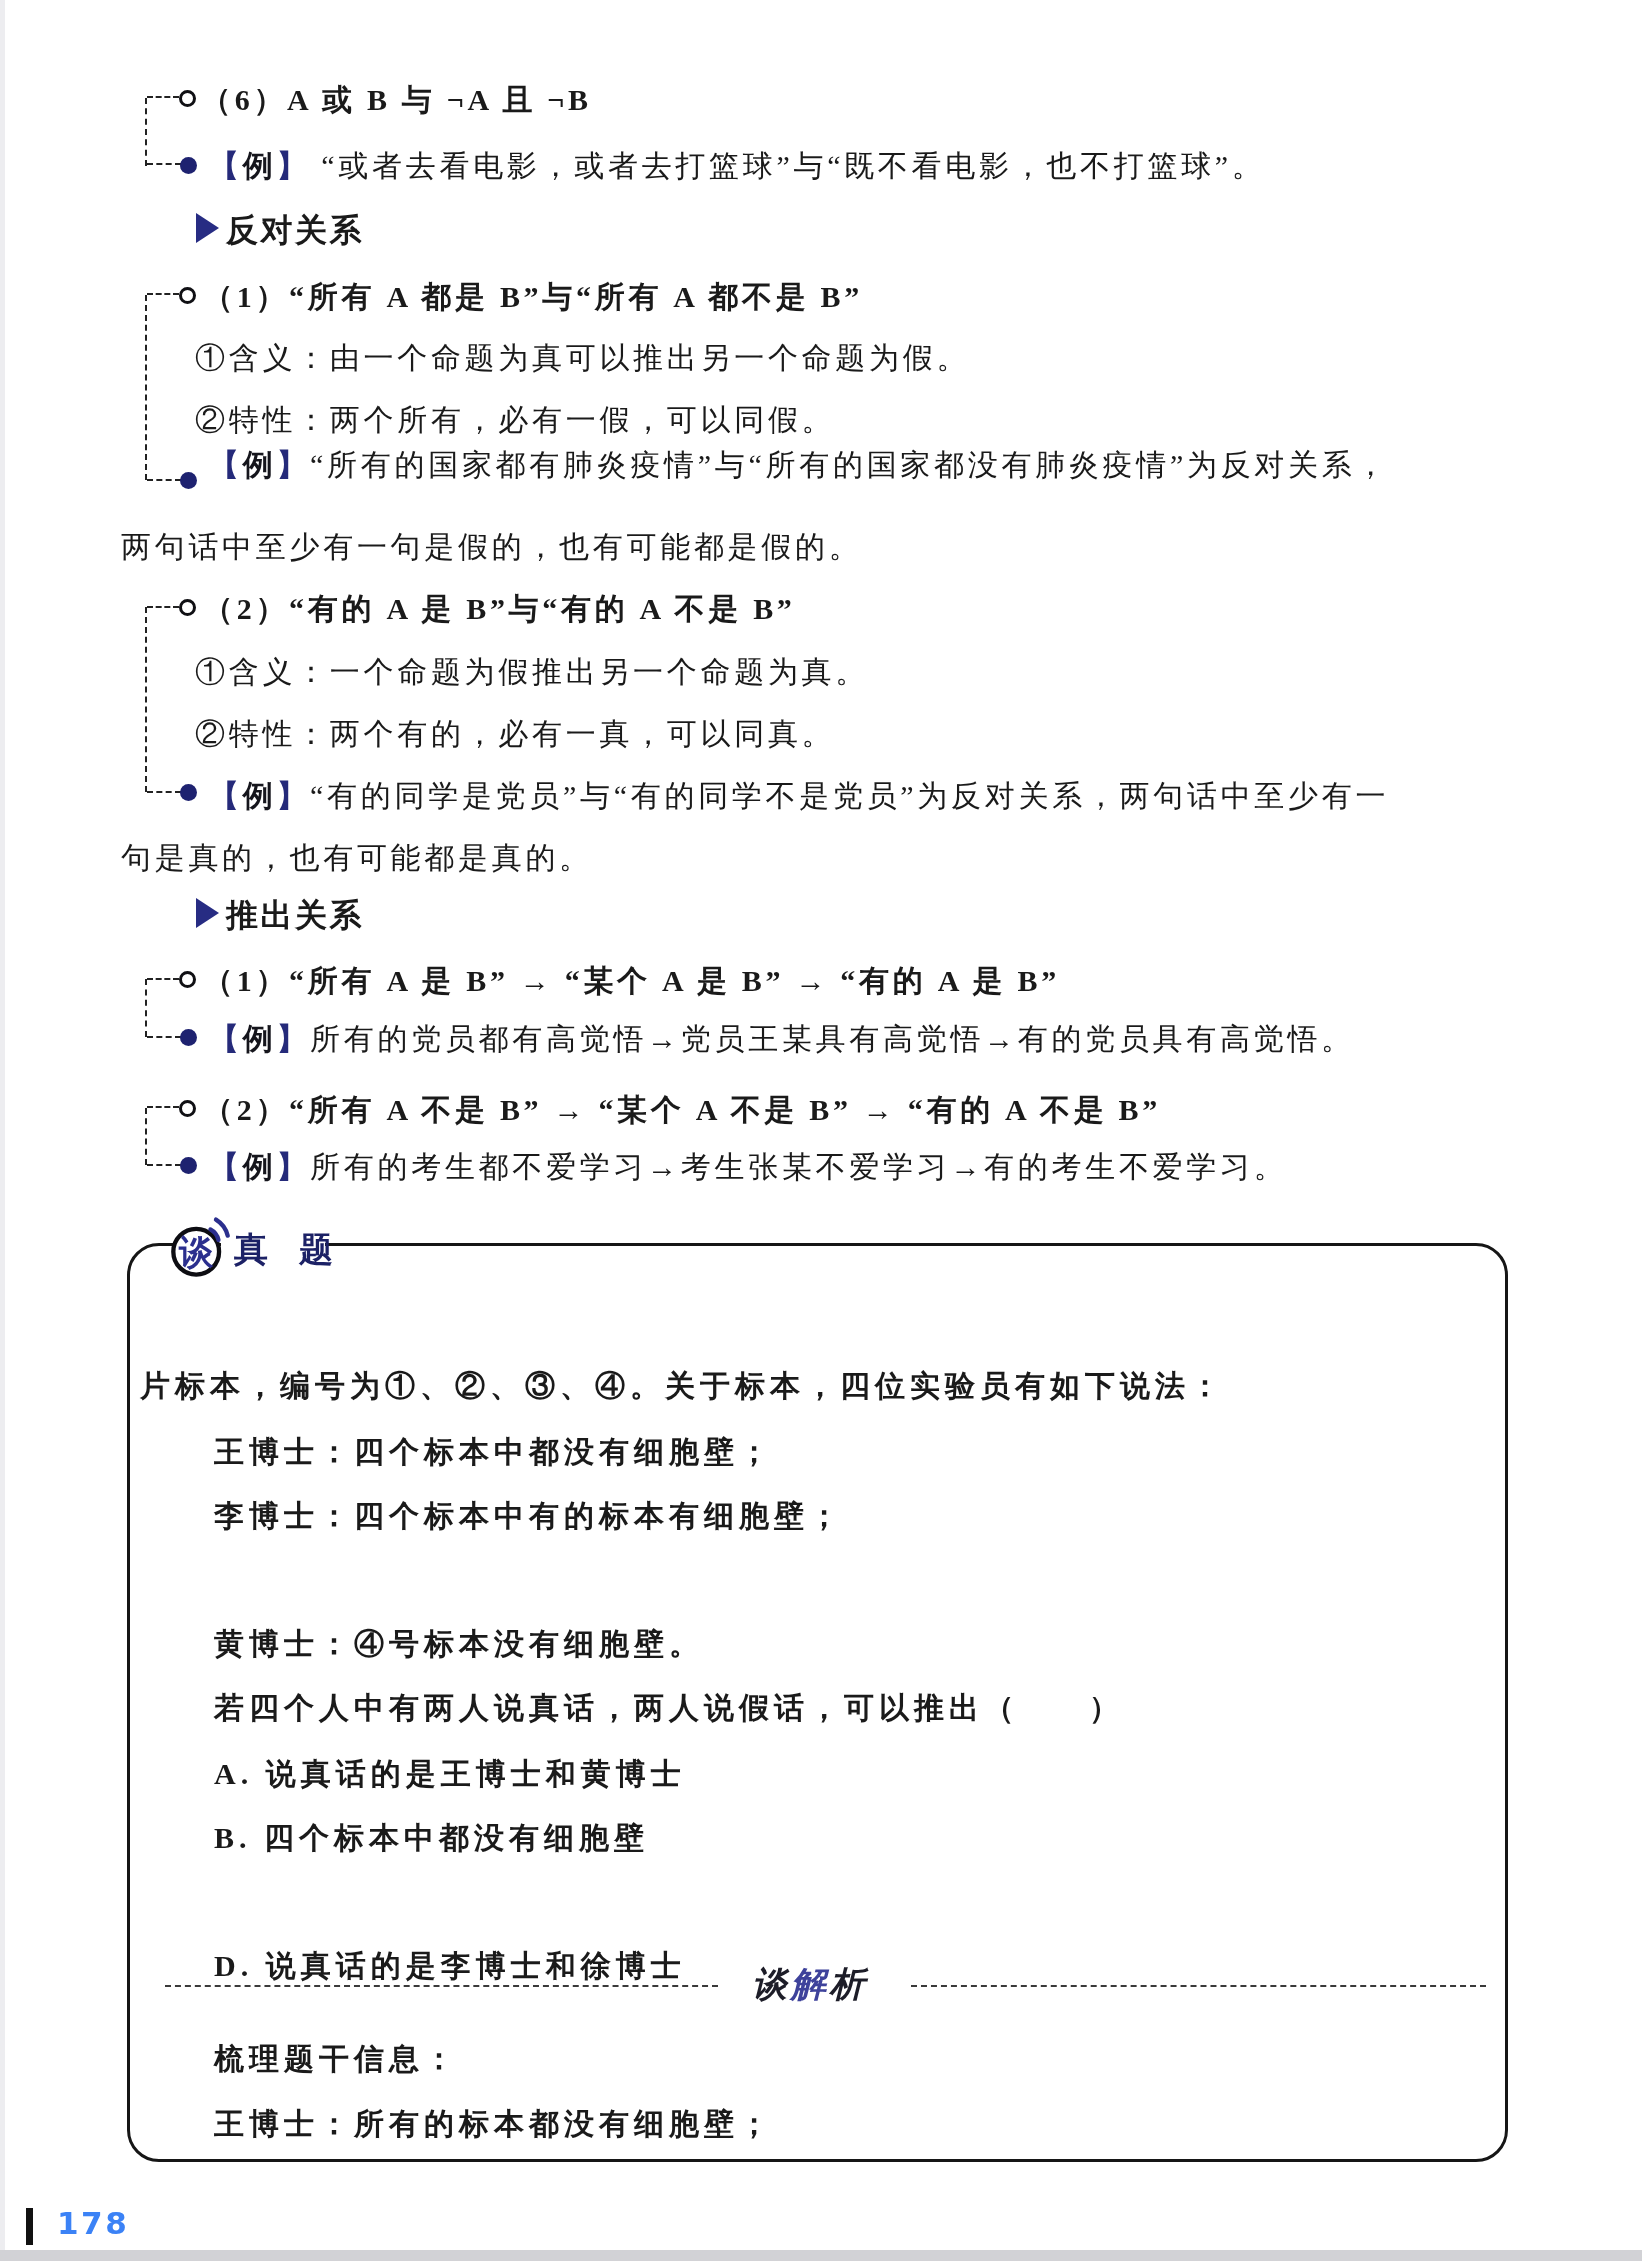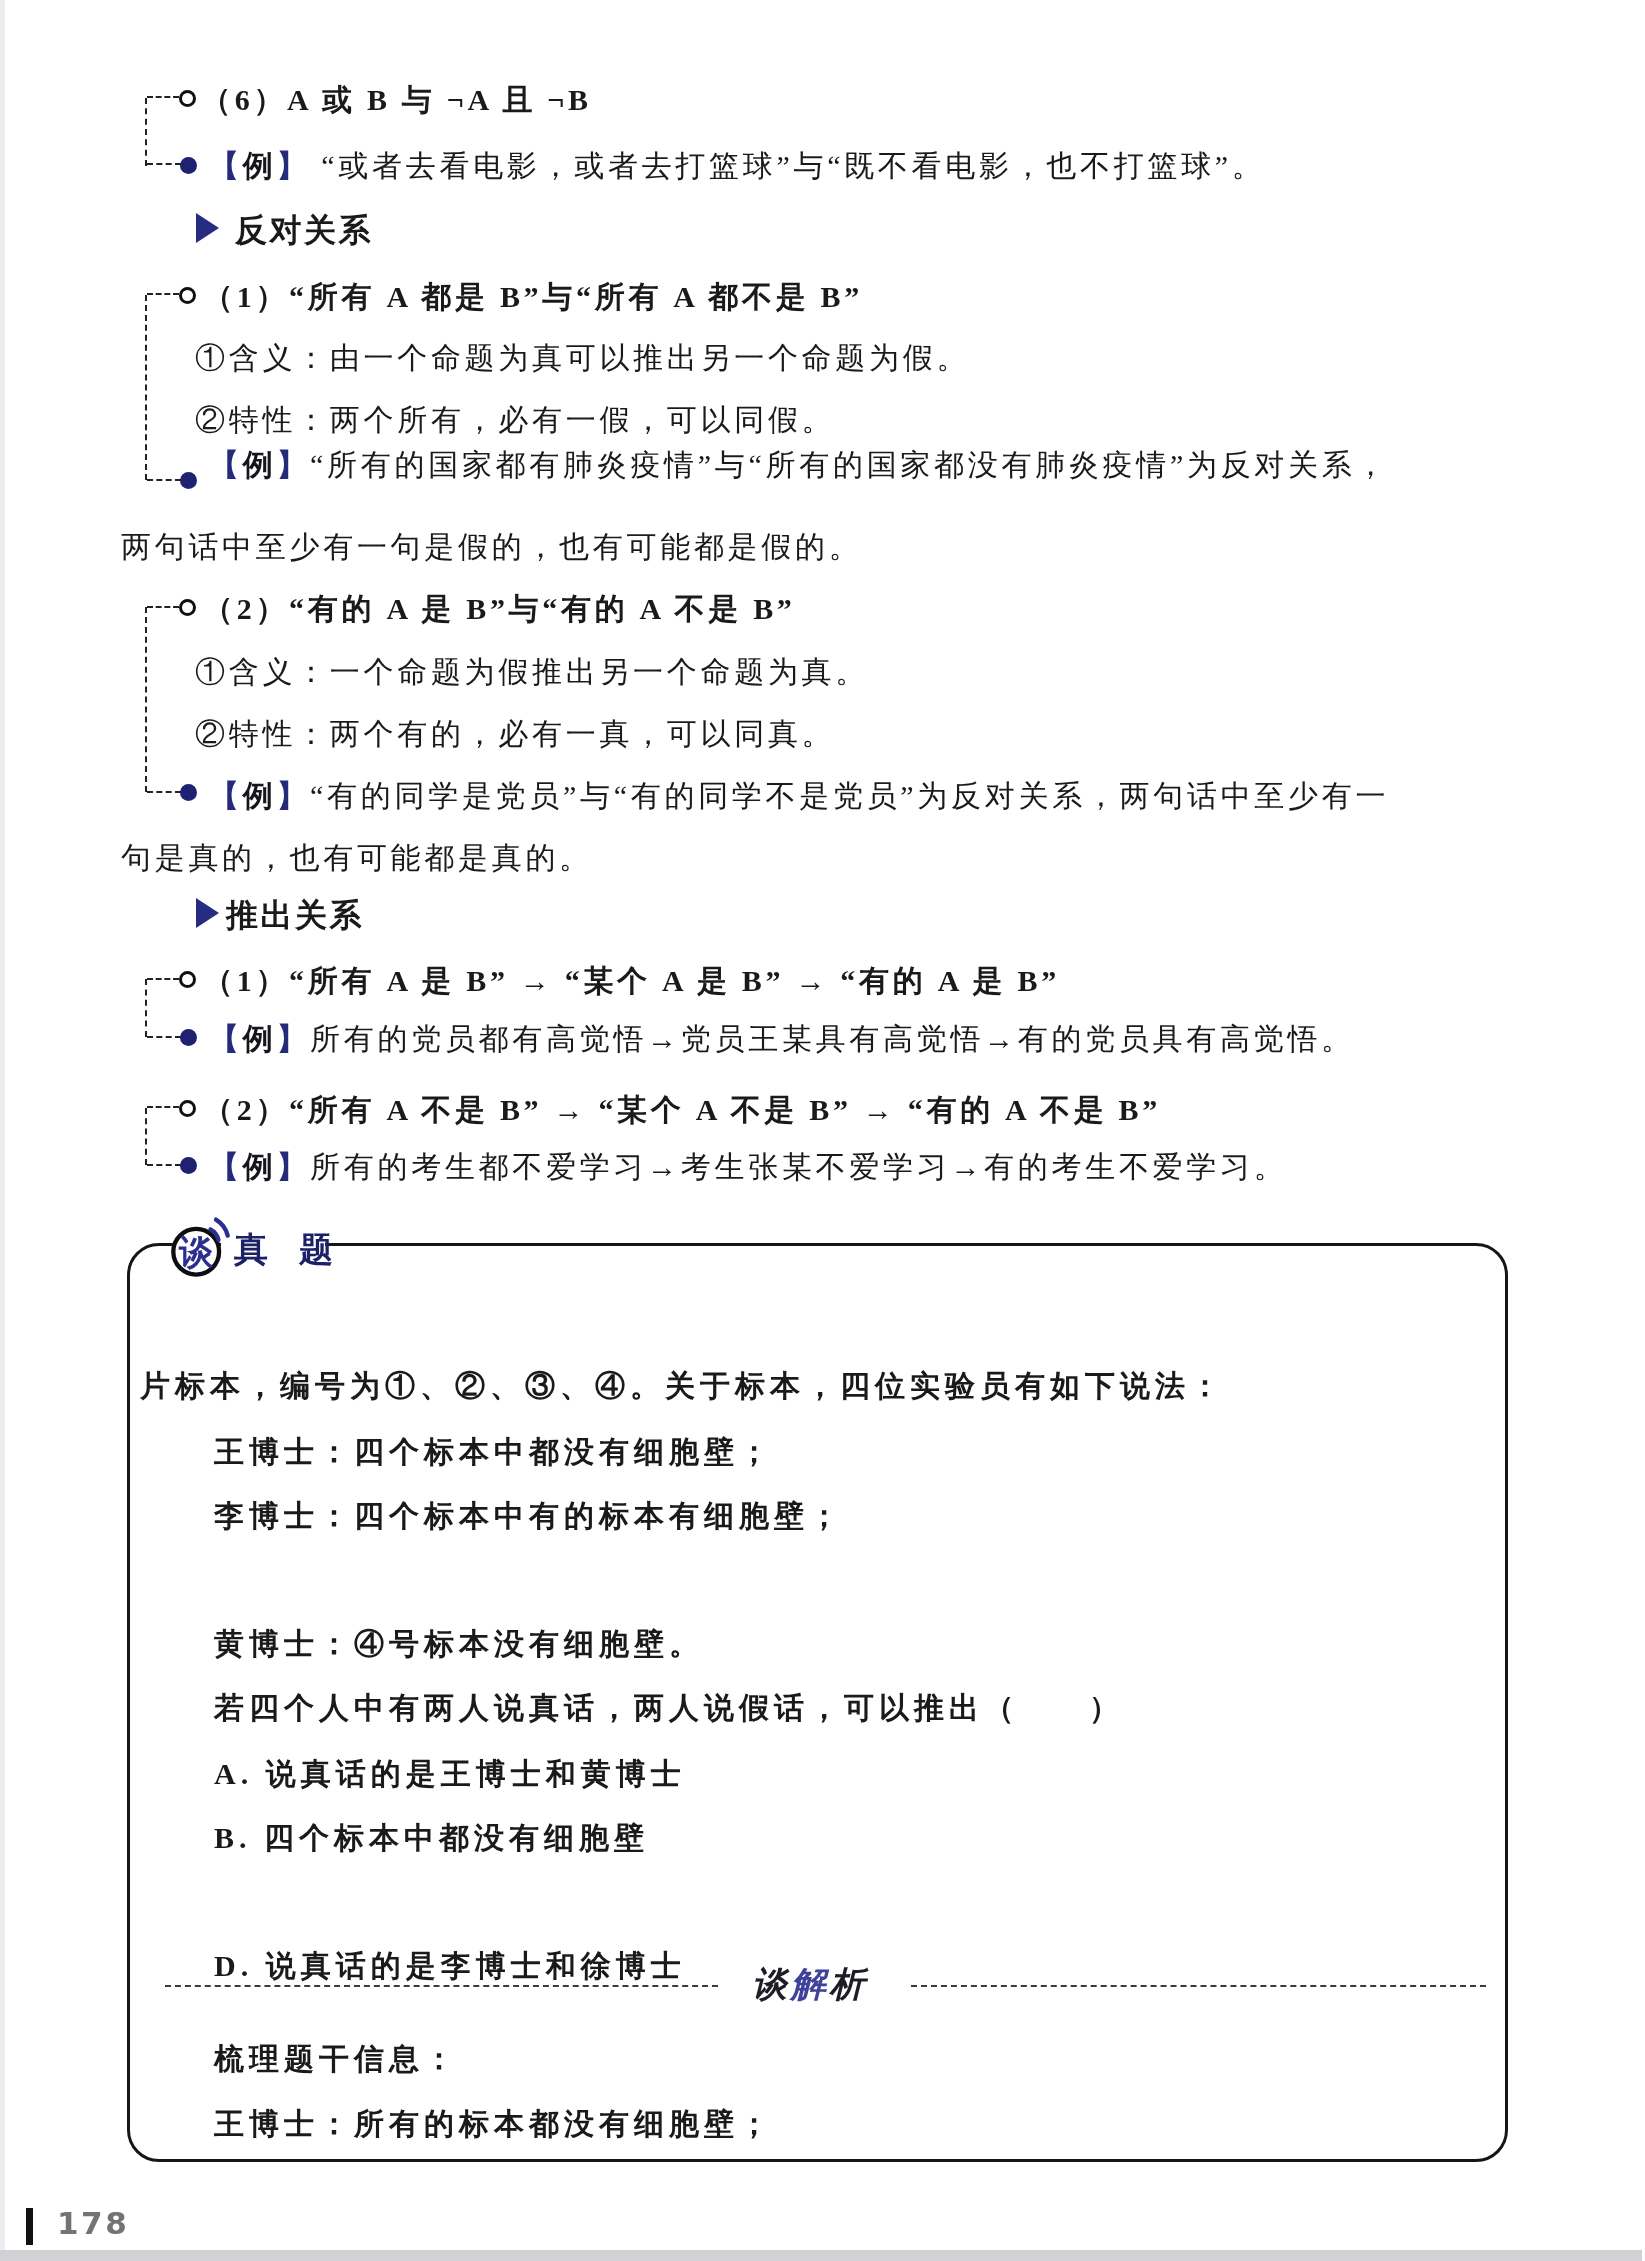--- a/index.html
+++ b/index.html
@@ -58,21 +58,21 @@
     font-size:35px;font-style:italic;letter-spacing:3.7px;white-space:nowrap;
     font-weight:bold;
   }
   .divider-text .c1{color:#1d1d28;}
   .divider-text .c2{color:#3e429b;}
   .divider-text .c3{color:#1d1d28;}
   .footer-bar{position:absolute;left:26px;top:2208px;width:6.8px;height:37px;background:#111;}
   .footer-num{
     position:absolute;left:57px;top:2205px;
     font-family:"DejaVu Sans","Liberation Sans",sans-serif;
-    font-weight:bold;font-size:31px;color:#737373;letter-spacing:2.5px;
+    font-weight:bold;font-size:31px;color:#3b82f6;letter-spacing:2.5px;
   }
   .scan-bottom{position:absolute;left:0;top:2250px;width:1646px;height:11.2px;background:#d2d2d6;}
   .scan-left{position:absolute;left:0;top:0;width:5px;height:2261px;background:#ededf0;}
 </style>
 </head>
 <body>
 
 <div class="page">
 
   <div class="hdash" style="left:147px;top:96px;width:32px;"></div>
@@ -108,21 +108,21 @@
   <div class="t head" style="left:201px;top:83px;">
     <span>（6）A 或 B 与 ¬A 且 ¬B</span>
   </div>
 
   <div class="t" style="left:209px;top:149px;">
     <span class="ex-bracket">【</span><span class="ex-label">例</span><span class="ex-bracket">】</span>
     <span>“或者去看电影，或者去打篮球”与“既不看电影，也不打篮球”。</span>
   </div>
 
   <div class="tri" style="left:196px;top:213px;"></div>
-  <div class="t sec-title" style="left:226px;top:212px;margin-left:9px;">
+  <div class="t sec-title" style="left:226px;top:212px;">
     <span>反对关系</span>
   </div>
 
   <div class="t head" style="left:203px;top:280px;">
     <span>（1）“所有 A 都是 B”与“所有 A 都不是 B”</span>
   </div>
   <div class="t" style="left:195px;top:341px;">
     <span>①含义：由一个命题为真可以推出另一个命题为假。</span>
   </div>
   <div class="t" style="left:195px;top:403px;">

